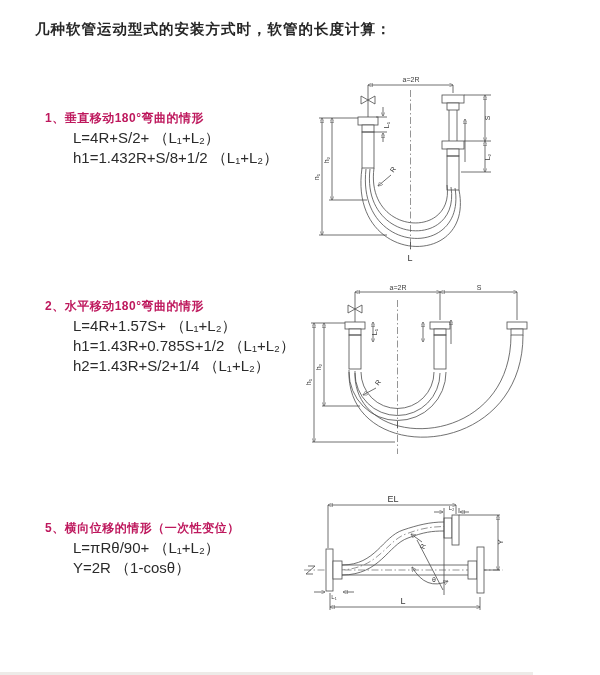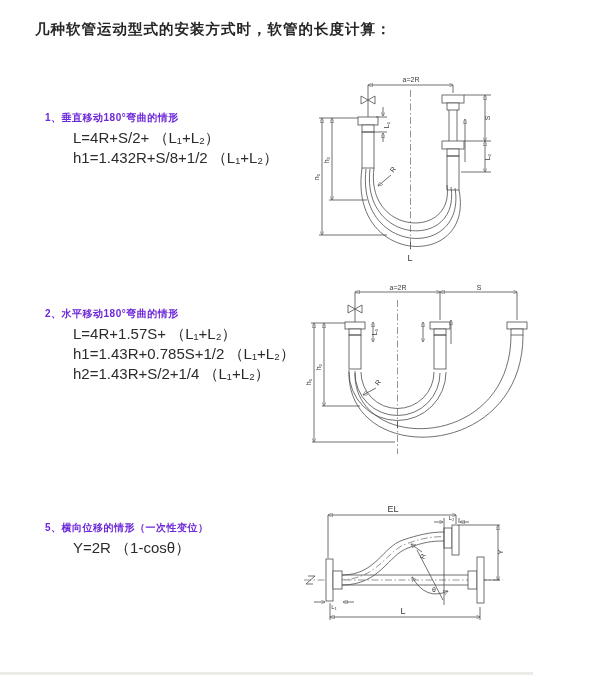--- a/index.html
+++ b/index.html
@@ -1,20 +1,20 @@
 <!DOCTYPE html>
 <html><head>
 <meta charset="utf-8">
 <style>
   html,body{margin:0;padding:0;background:#fff;}
   .page{position:relative;width:533px;height:675px;background:#ffffff;overflow:hidden;
         font-family:"Liberation Sans","DejaVu Sans",sans-serif;color:#2e2e2e;}
   .title{position:absolute;left:35px;top:20px;font-size:14.5px;font-weight:700;letter-spacing:1px;color:#262626;}
   .sec{position:absolute;left:45px;}
-  .sec .h{font-size:10px;font-weight:700;line-height:20px;color:#6d28d9;letter-spacing:0.5px;}
+  .sec .h{font-size:12px;font-weight:700;line-height:20px;color:#be185d;letter-spacing:0.5px;}
   .sec .f{font-size:15px;line-height:20px;padding-left:28px;color:#2b2b2b;}
   .dia-box{position:absolute;}
   .dia line,.dia path,.dia polygon,.dia rect{stroke:#4d4d4d;stroke-width:0.8;fill:none;}
   .dia rect.fl{fill:#ffffff;}
   .dia .cl{stroke-dasharray:7 2.5 1.5 2.5;stroke-width:0.6;}
   .dia .hcl{stroke-dasharray:7 2.5 1.5 2.5;stroke-width:0.6;}
   .dia text{fill:#3a3a3a;font-size:7px;stroke:none;font-family:"Liberation Sans","DejaVu Sans",sans-serif;}
   .dia text.big{font-size:9px;}
   .dia text.med{font-size:8px;}
   .dia text.sm{font-size:6px;}
@@ -122,21 +122,21 @@
         <line x1="76" y1="103" x2="63" y2="114" marker-end="url(#ar1)"></line>
       </g>
 
       <g>
         <line x1="95.5" y1="170" x2="95.5" y2="177"></line>
         <text class="big" x="95" y="189" text-anchor="middle">L</text>
       </g>
     </svg>
   </div>
 
-  <div class="sec" style="top:304px;">
+  <div class="sec" style="top:296px;">
     <div class="h">2、水平移动180°弯曲的情形</div>
     <div class="f">L=4R+1.57S+ （L₁+L₂）</div>
     <div class="f">h1=1.43R+0.785S+1/2 （L₁+L₂）</div>
     <div class="f">h2=1.43R+S/2+1/4 （L₁+L₂）</div>
   </div>
 
   <div class="dia-box" style="left:305px;top:282px;">
     <svg class="dia" width="295" height="192" viewBox="0 0 295 192">
       <defs>
         <marker id="ar2" viewBox="0 0 8 8" refX="7.5" refY="4" markerWidth="6" markerHeight="6" orient="auto-start-reverse">
@@ -214,24 +214,25 @@
         <text x="75" y="102" text-anchor="middle" transform="rotate(-55 75 102)">R</text>
         <line x1="71" y1="106" x2="58" y2="113" marker-end="url(#ar2)"></line>
       </g>
 
       <line x1="92.5" y1="139" x2="92.5" y2="146"></line>
     </svg>
   </div>
 
   <div class="sec" style="top:518px;">
     <div class="h">5、横向位移的情形（一次性变位）</div>
+    <div class="f">L=πRθ/90+ （L₁+L₂）</div>
     <div class="f">Y=2R （1-cosθ）</div>
   </div>
 
-  <div class="dia-box" style="left:298px;top:495px;">
+  <div class="dia-box" style="left:298px;top:485px;">
     <svg class="dia" width="302" height="148" viewBox="0 0 302 148">
       <defs>
         <marker id="ar3" viewBox="0 0 8 8" refX="7.5" refY="4" markerWidth="6" markerHeight="6" orient="auto-start-reverse">
           <path d="M0,0L8,4L0,8z" fill="#4d4d4d" stroke="none"></path>
         </marker>
       </defs>
 
       <line class="hcl" x1="6" y1="85" x2="205" y2="85"></line>
       <path d="M10,81 h7 l-9,8 h7"></path>
 

